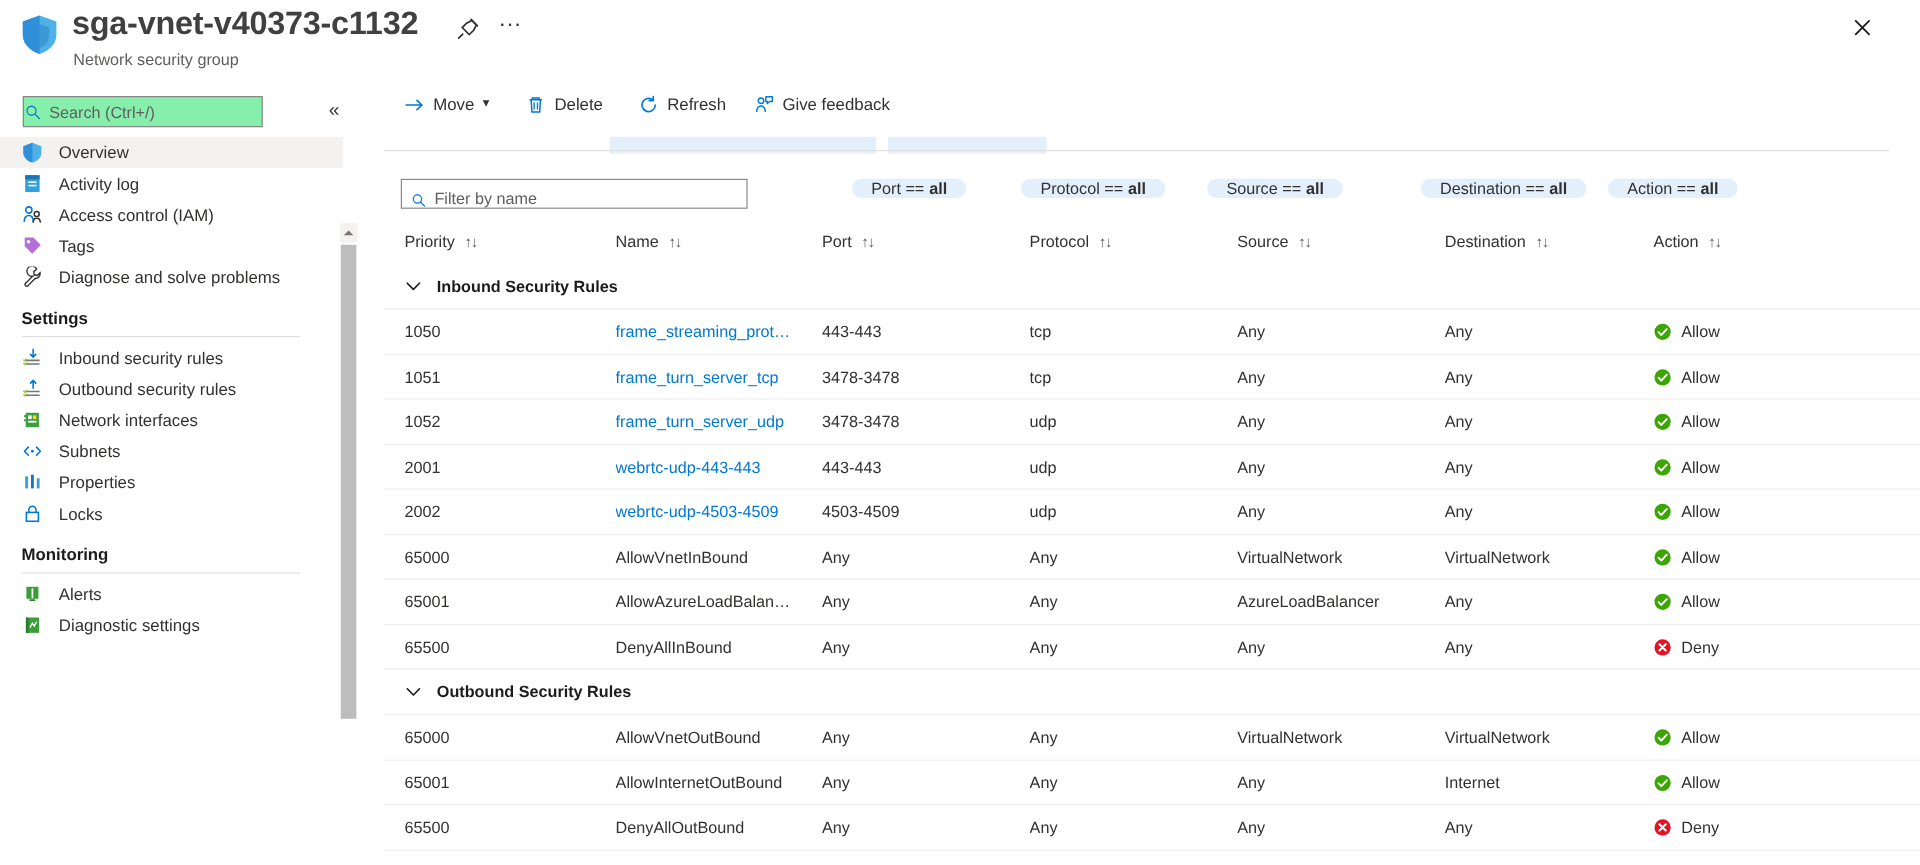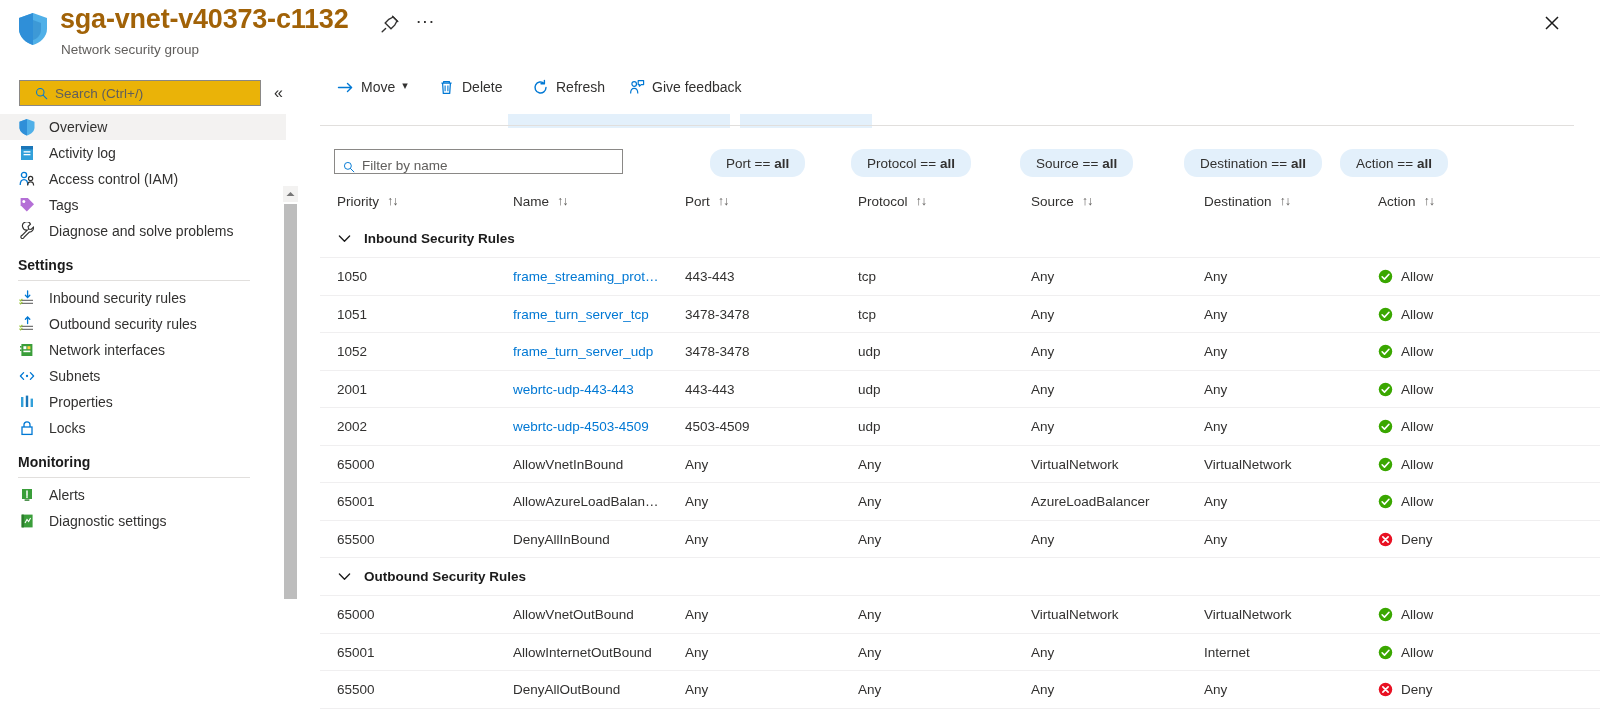--- a/index.html
+++ b/index.html
@@ -10,42 +10,42 @@
     font-family: "Liberation Sans", sans-serif;
     overflow: hidden;
   }
   #app { position: relative; width: 1600px; height: 721px; background:#fff; }
 
   
   .titlebar { position:absolute; left:0; top:0; width:1600px; height:72px; }
   .nsg-shield { position:absolute; left:18px; top:12px; width:30px; height:34px; }
   .title-text {
     position:absolute; left:60px; top:4px;
-    font-size:27px; color:#a16207; font-weight:600; letter-spacing:-0.2px;
+    font-size:27px; color:#404040; font-weight:600; letter-spacing:-0.2px;
     white-space:nowrap;
   }
   .title-sub {
     position:absolute; left:61px; top:42px;
     font-size:13.5px; color:#605e5c; white-space:nowrap;
   }
   .pin-btn { position:absolute; left:378px; top:12px; width:24px; height:24px; cursor:pointer; }
   .ellipsis-btn {
     position:absolute; left:413px; top:10px; width:24px; height:24px;
     font-size:19px; color:#323130; text-align:center; line-height:22px; cursor:pointer;
   }
   .close-btn {
     position:absolute; left:1538px; top:9px; width:28px; height:28px; cursor:pointer;
   }
 
   
   .leftnav { position:absolute; left:0; top:72px; width:300px; height:649px; background:#fff; }
   .search-wrap { position:absolute; left:19px; top:8px; width:242px; height:26px; }
   .search-box {
-    width:242px; height:26px; border:1px solid #8a8886; background:#eab308;
-    display:flex; align-items:center; padding-left:15px;
+    width:200px; height:26px; border:1px solid #8a8886; background:#86efac;
+    display:flex; align-items:center; padding-left:1px;
   }
   .search-box .mag { width:13px; height:13px; flex:0 0 auto; }
   .search-ph { font-size:13.5px; color:#605e5c; margin-left:7px; }
   .collapse-btn {
     position:absolute; left:274px; top:10px; font-size:16px; color:#323130;
     cursor:pointer; line-height:22px;
   }
 
   .navlist { position:absolute; left:0; top:42px; width:286px; height:607px; }
   .nav-item {
@@ -87,32 +87,32 @@
 
   
   .filterrow { position:absolute; left:320px; top:138px; width:1280px; height:42px; }
   .filter-input {
     position:absolute; left:14px; top:11px; width:289px; height:25px;
     border:1px solid #8a8886; background:#fff; display:flex; align-items:flex-end; padding-left:8px;
   }
   .filter-input .mag { width:12px; height:12px; flex:0 0 auto; }
   .filter-ph { font-size:13.5px; color:#605e5c; margin-left:7px; }
   .chip {
-    position:absolute; top:11px; height:28px; background:#e3f0fb; border-radius:13px;
+    position:absolute; top:11px; height:16px; background:#e3f0fb; border-radius:13px;
     display:flex; align-items:center; justify-content:center; padding:0 16px;
     font-size:13.5px; color:#323130; cursor:pointer; white-space:nowrap;
   }
   .chip b { font-weight:700; margin-left:4px; }
 
   
   .table { position:absolute; left:320px; top:186px; width:1280px; height:535px; }
   .thead { position:relative; height:34px; }
   .th {
     position:absolute; top:8px; font-size:13.5px; color:#323130; font-weight:400;
-    display:flex; align-items:flex-start; cursor:pointer; white-space:nowrap;
+    display:flex; align-items:flex-end; cursor:pointer; white-space:nowrap;
   }
   .sortico { margin-left:8px; font-size:12.5px; color:#605e5c; letter-spacing:-1px; }
 
   .grouphdr {
     position:relative; height:38px; display:flex; align-items:center;
     padding-left:17px; cursor:pointer; border-bottom:1px solid #f0eff0;
   }
   .grouphdr .chev { width:15px; height:15px; margin-right:12px; flex:0 0 auto; }
   .grouphdr span { font-size:13.5px; color:#1b1b1b; font-weight:600; white-space:nowrap; }
 
@@ -368,21 +368,21 @@
     </div>
 
     <div class="chip" style="left:390px;">
       <span>Port ==</span>
       <b>all</b>
     </div>
     <div class="chip" style="left:531px;">
       <span>Protocol ==</span>
       <b>all</b>
     </div>
-    <div class="chip" style="left:700px;">
+    <div class="chip" style="left:686px;">
       <span>Source ==</span>
       <b>all</b>
     </div>
     <div class="chip" style="left:864px;">
       <span>Destination ==</span>
       <b>all</b>
     </div>
     <div class="chip" style="left:1020px;">
       <span>Action ==</span>
       <b>all</b>

